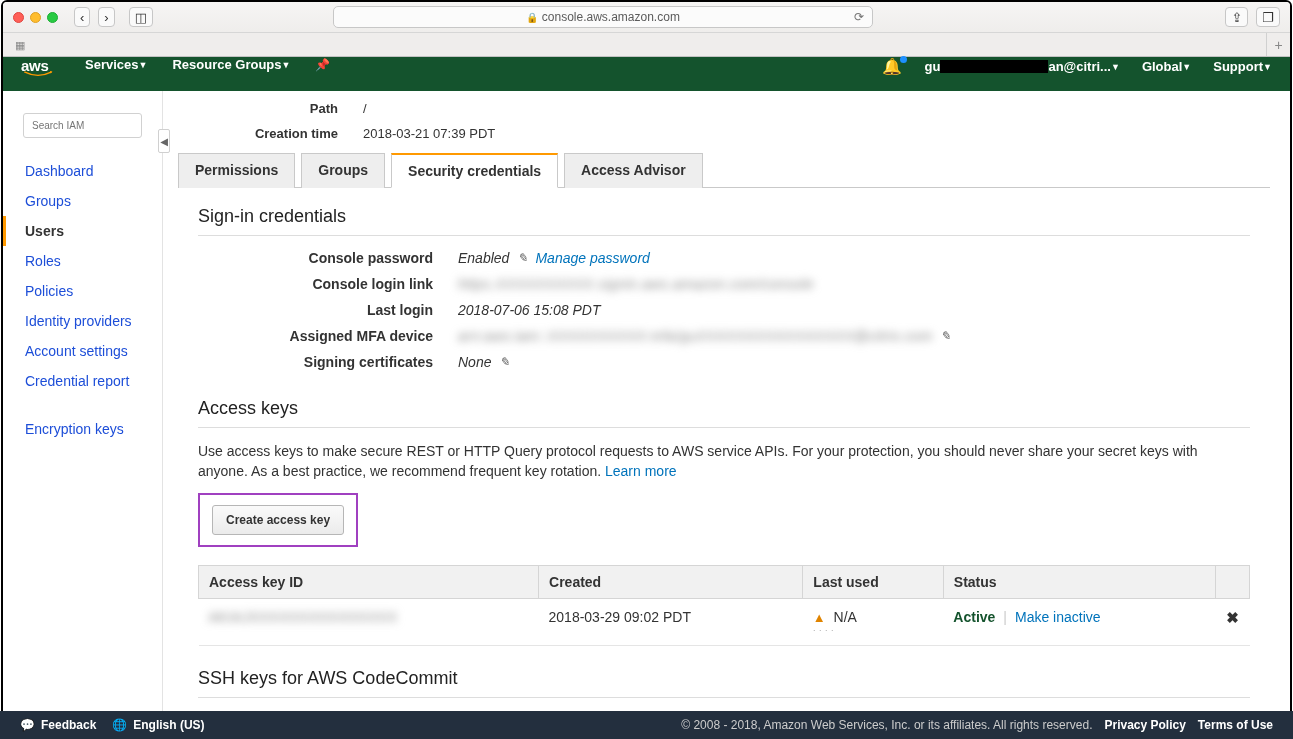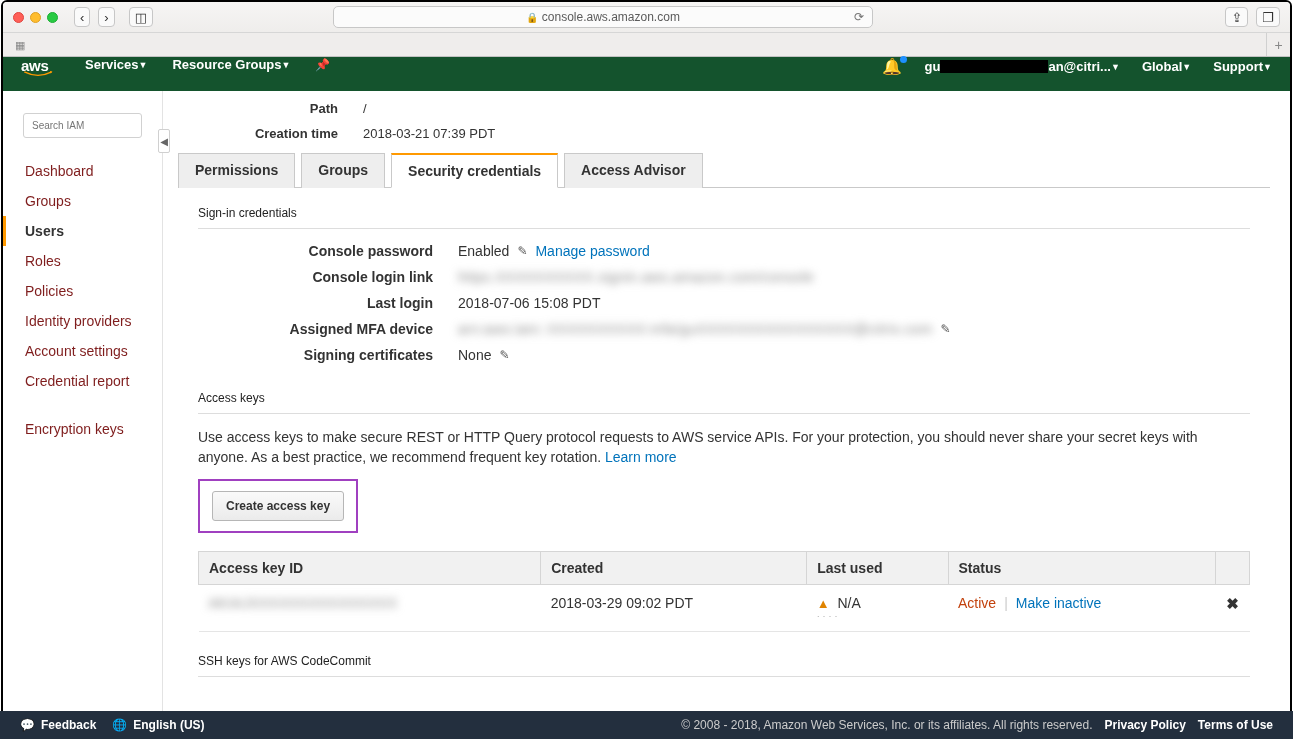--- a/index.html
+++ b/index.html
@@ -37,54 +37,54 @@
 .aws-bell-dot { position: absolute; top: -1px; right: -4px; width: 7px; height: 7px; background: #1e90ff; border-radius: 50%; }
 .aws-user-redact { display: inline-block; width: 108px; height: 13px; background: #000; vertical-align: middle; }
 
 
 .content-wrap { display: flex; height: calc(100vh - 30px - 24px - 34px - 28px); position: relative; }
 .sidebar { width: 160px; padding: 22px 0 0 0; border-right: 1px solid #e3e3e3; position: relative; }
 .search-iam { margin: 0 20px 18px 20px; }
 .search-iam input { width: 100%; padding: 6px 8px; border: 1px solid #d1d1d1; border-radius: 3px; font-size: 10px; }
 .sidebar-toggle { position: absolute; right: -8px; top: 38px; width: 12px; height: 24px; font-size: 10px; color: #666; background: #fff; border: 1px solid #d0d0d0; border-radius: 2px; display: flex; align-items: center; justify-content: center; }
 .nav-list { list-style: none; padding-left: 22px; }
-.nav-list li { padding: 7px 0; font-size: 14px; color: #7f1d1d; cursor: pointer; }
+.nav-list li { padding: 7px 0; font-size: 14px; color: #1d4ed8; cursor: pointer; }
 .nav-list li.active { color: #333; font-weight: 600; border-left: 3px solid #ff9900; margin-left: -22px; padding-left: 19px; }
 .nav-sep { height: 18px; }
 
 .main { flex: 1; padding: 0 0 0 15px; overflow-y: auto; }
 .summary-rows { padding-top: 10px; }
 .summary-row { display: flex; margin-bottom: 10px; }
 .summary-label { width: 185px; text-align: right; font-weight: 700; font-size: 13px; padding-right: 25px; }
 .summary-value { font-size: 13px; }
 
 .tabs { display: flex; gap: 6px; margin-top: 12px; padding-left: 0; }
 .tab { padding: 8px 16px; background: #eee; border: 1px solid #c9c9c9; border-bottom: none; font-size: 14px; font-weight: 600; cursor: pointer; }
 .tab.active { background: #fff; border-top: 2px solid #ff9900; border-bottom: 1px solid #fff; position: relative; z-index: 2; }
 .tab-panel { border-top: 1px solid #c9c9c9; margin-top: -1px; padding: 18px 20px 0 20px; margin-right: 20px; }
 
-.section-title { font-size: 12px; font-weight: 400; color: #222; margin-bottom: 8px; }
+.section-title { font-size: 18px; font-weight: 400; color: #222; margin-bottom: 8px; }
 .section-hr { height: 1px; background: #ddd; margin-bottom: 14px; }
 
 .cred-row { display: flex; align-items: center; margin-bottom: 10px; }
 .cred-label { width: 260px; text-align: right; font-weight: 700; font-size: 14px; padding-right: 25px; }
-.cred-value { font-size: 14px; display: flex; align-items: center; gap: 8px; }
+.cred-value { font-size: 14px; display: flex; align-items: center; gap: 8px; font-style: italic; }
 .edit-pencil { font-size: 12px; color: #545454; cursor: pointer; }
 .link { color: #0073bb; cursor: pointer; }
 .blur-text { filter: blur(4px); color: #888; letter-spacing: 0.5px; user-select: none; }
 
 .section-desc { font-size: 14px; color: #333; margin-bottom: 12px; line-height: 1.4; }
 .highlight-box { border: 2px solid #a040c0; padding: 10px 12px; display: inline-block; margin-bottom: 14px; }
 .aws-btn { display: inline-block; padding: 7px 13px; background: linear-gradient(#fafafa,#ebebeb); border: 1px solid #b6b6b6; border-radius: 3px; font-size: 12px; font-weight: 700; cursor: pointer; color: #333; }
 
 .key-table { width: 100%; border-collapse: collapse; margin-top: 4px; }
 .key-table th { text-align: left; background: #f1f1f1; border: 1px solid #d5d5d5; padding: 8px 10px; font-size: 14px; font-weight: 700; }
 .key-table td { border-bottom: 1px solid #e5e5e5; padding: 10px; font-size: 14px; vertical-align: top; }
 .warn-tri { color: #e08400; font-size: 13px; margin-right: 4px; }
-.status-active { color: #c2410c; font-weight: 400; text-align: right; }
+.status-active { color: #14532d; font-weight: 700; text-align: right; }
 .status-sep { color: #ccc; margin: 0 8px; }
 .delete-x { font-weight: 700; color: #333; font-size: 15px; }
 
 
 .aws-footer { position: fixed; bottom: 0; left: 0; right: 0; height: 28px; background: #232f3e; color: #fff; display: flex; align-items: center; padding: 0 20px; font-size: 12px; }
 .footer-left { display: flex; gap: 16px; align-items: center; }
 .footer-item { display: flex; align-items: center; gap: 6px; font-weight: 600; }
 .footer-right { margin-left: auto; display: flex; gap: 12px; align-items: center; }
 .footer-text { color: #ccc; }
 .footer-link { color: #fff; font-weight: 600; }

